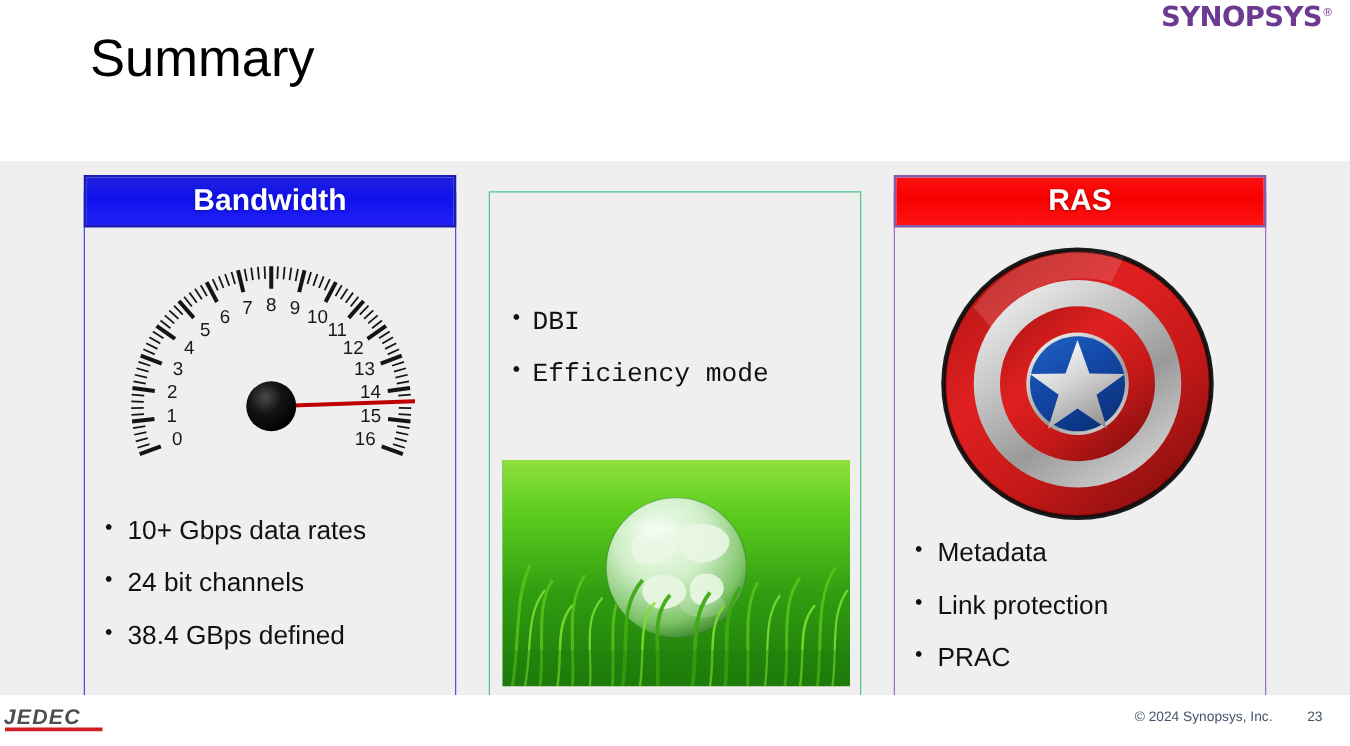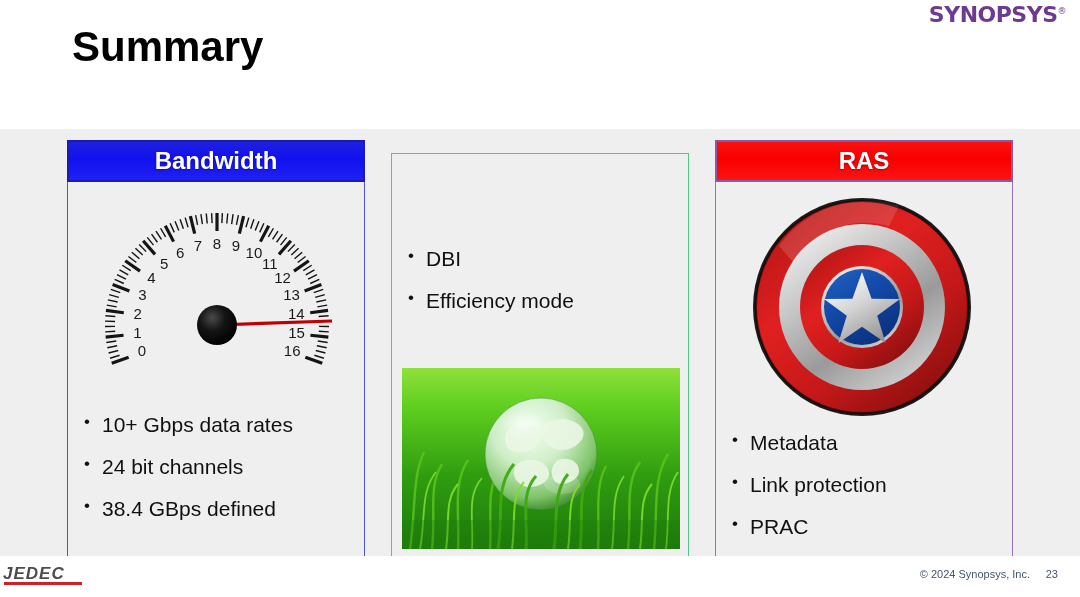--- a/index.html
+++ b/index.html
@@ -32,21 +32,21 @@
     vertical-align: super;
     font-weight: normal;
   }
 
   
   .slide-title {
     position: absolute;
     left: 72px;
     top: 24px;
     font-size: 42px;
-    font-weight: bold;
+    font-weight: normal;
     color: #000000;
     line-height: 1.1;
     letter-spacing: 0px;
   }
 
   
   .content-band {
     position: absolute;
     left: 0;
     top: 129px;
@@ -137,21 +137,21 @@
   .bullets li::before {
     content: "\2022";
     position: absolute;
     left: 4px;
     top: -1px;
     font-size: 17px;
     color: #111111;
   }
 
   .bullets-bandwidth { top: 238px; margin-top: 20px; }
-  .bullets-lowpower  { top: 92px; }
+  .bullets-lowpower  { top: 92px; font-family: Liberation Mono, monospace; }
   .bullets-ras       { top: 276px; }
 
   
   .gauge-wrap {
     position: absolute;
     left: 34px;
     top: 52px;
     width: 230px;
     height: 175px;
   }
@@ -199,21 +199,21 @@
     position: absolute;
     left: 0;
     top: 12px;
     width: 1080px;
     text-align: center;
     font-size: 11px;
     color: #44546a;
   }
   .footer-copy {
     position: absolute;
-    right: 50px;
+    right: 62px;
     top: 12px;
     font-size: 11px;
     color: #44546a;
     padding-left: 12px;
   }
   .footer-page {
     position: absolute;
     right: 22px;
     top: 12px;
     font-size: 11px;

